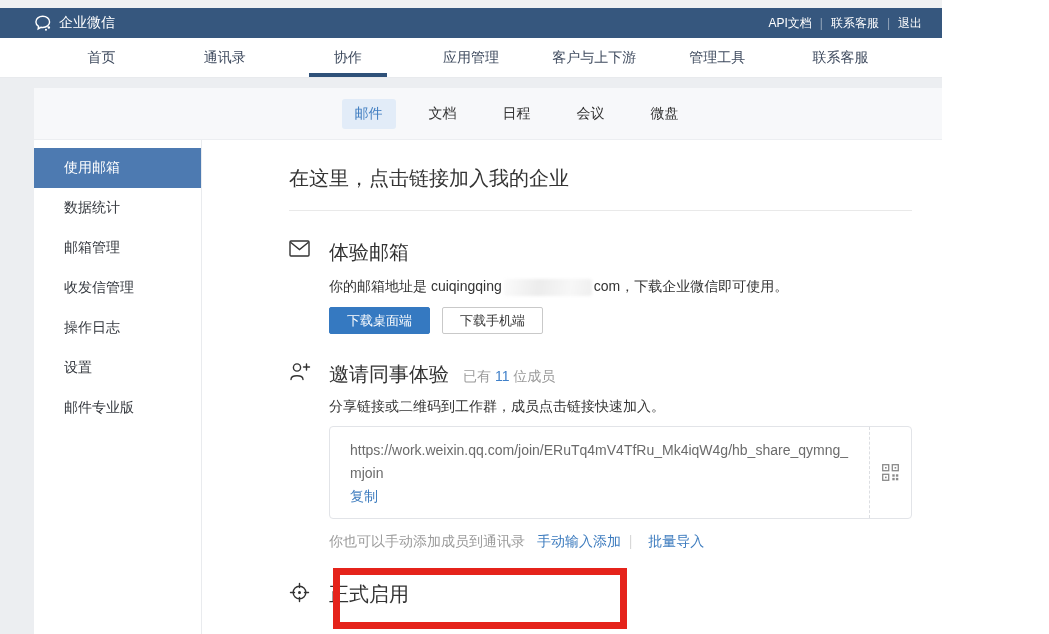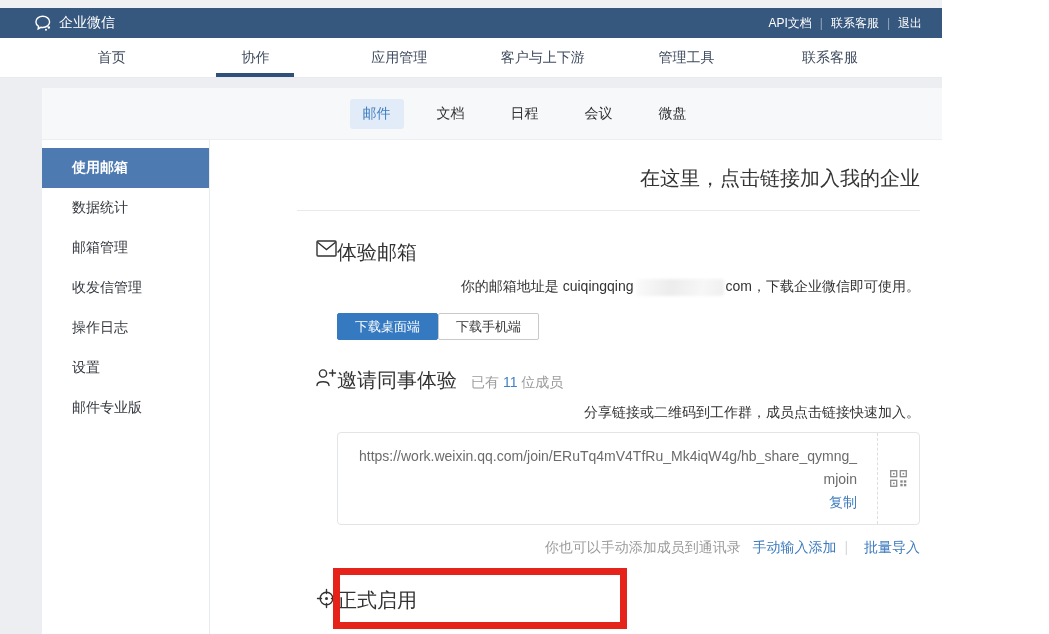--- a/index.html
+++ b/index.html
@@ -25,55 +25,55 @@
   .nav-tab { position:relative; display:flex; align-items:center; justify-content:center;
              font-size:14px; color:#3e4a5e; cursor:pointer; min-width:90px; }
   .nav-tab .underline { position:absolute; left:50%; transform:translateX(-50%); bottom:0;
              width:78px; height:4px; background:#2f5179; display:none; }
   .nav-tab.active .underline { display:block; }
 
   
   .page-bg { position:absolute; left:0; top:78px; width:100%; height:556px; background:#eceef1; }
 
   
-  .card { position:absolute; left:42px; top:88px; width:965px; height:546px; background:#fff;text-align:right; }
+  .card { position:absolute; left:34px; top:88px; width:965px; height:546px; background:#fff; }
 
   
   .card-header { position:absolute; left:0; top:0; width:100%; height:52px; background:#f7f8fa;
                  border-bottom:1px solid #eceef1; display:flex; align-items:center; justify-content:center; gap:20px; }
   .subtab { font-size:14px; color:#333; padding:6px 13px; border-radius:3px; cursor:pointer; }
   .subtab.active { background:#e2ecf8; color:#3e7cc0; }
 
   
   .sidebar { position:absolute; left:0; top:52px; bottom:0; width:168px; background:#fff;
              border-right:1px solid #e9ebee; padding-top:8px; }
   .side-item { height:40px; display:flex; align-items:center; padding-left:30px;
                font-size:14px; color:#35393f; cursor:pointer; }
-  .side-item.active { background:#4d7ab1; color:#fff;font-weight:bold; }
+  .side-item.active { background:#4d7ab1; color:#fff; }
 
   
   .main { position:absolute; left:168px; top:52px; right:0; bottom:0; padding:25px 87px 0 87px; overflow:hidden; }
   .page-title { font-size:20px; font-weight:400; color:#333; }
   .divider { border:none; border-top:1px solid #e9e9e9; margin-top:18px; }
 
   .section { display:flex; margin-top:28px; }
   .section-icon { width:40px; flex:0 0 40px; padding-top:1px; }
   .section-body { flex:1; min-width:0; }
   .section-title-row { display:flex; align-items:baseline; gap:14px; }
   .section-title { font-size:20px; color:#333; }
   .member-count { font-size:14px; color:#9b9b9b; }
   .member-count .num { color:#4080c9; }
   .section-desc { margin-top:12px; font-size:14px; color:#333; }
 
   .blur-patch { display:inline-block; vertical-align:middle; border-radius:3px;
                 background:linear-gradient(100deg,#fbfbfb,#ececec 40%,#f7f7f7 75%,#efefef);
                 filter:blur(1.5px); }
   .blur-email { width:88px; height:17px; margin:0 2px; }
 
-  .btn-row { display:flex; margin-top:17px; }
+  .btn-row { display:flex; gap:12px; margin-top:11px; }
   .btn { height:27px; font-size:13px; padding:0 17px; border-radius:2px; cursor:pointer;
          display:inline-flex; align-items:center; justify-content:center; }
   .btn-primary { background:#3579c1; color:#fff; border:1px solid #3579c1; }
   .btn-plain { background:#fff; color:#333; border:1px solid #c9c9c9; }
 
   .share-box { margin-top:10px; width:583px; border:1px solid #e2e4e8; border-radius:4px;
                display:flex; align-items:stretch; }
   .share-left { flex:1; padding:12px 20px 10px 20px; font-size:14px; line-height:23px; color:#6b6b6b; }
   .share-url { word-break:break-all; }
   .link { color:#3c7bbe; text-decoration:none; cursor:pointer; }
@@ -110,20 +110,23 @@
       <span class="topbar-sep">|</span>
       <a>联系客服</a>
       <span class="topbar-sep">|</span>
       <a>退出</a>
     </div>
   </div>
 
   <div class="nav">
     <div class="nav-tab">
         <span>首页</span>
+      </div>
+    <div class="nav-tab">
+        <span>通讯录</span>
       </div>
     <div class="nav-tab active">
         <span>协作</span>
         <span class="underline"></span>
       </div>
     <div class="nav-tab">
         <span>应用管理</span>
       </div>
     <div class="nav-tab">
         <span>客户与上下游</span>

